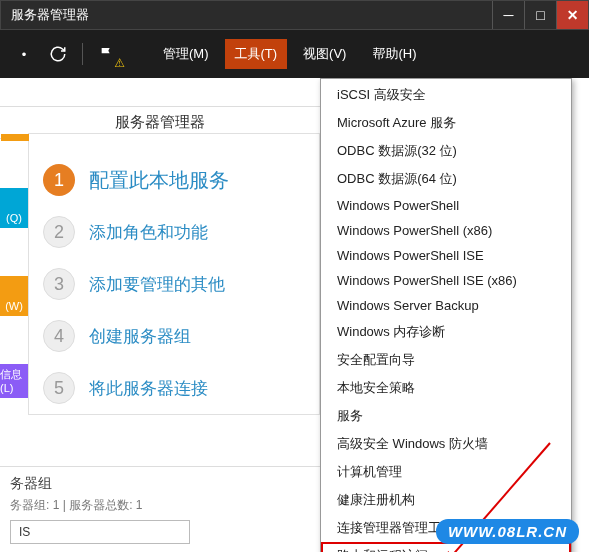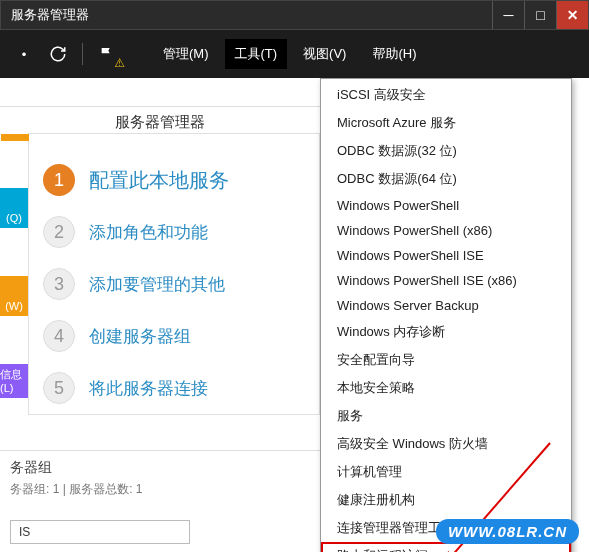--- a/index.html
+++ b/index.html
@@ -9,21 +9,21 @@
 .titlebar .title { padding-left: 10px; font-size: 13px; }
 .titlebar .winbtns { display: flex; }
 .titlebar .winbtn { width: 32px; height: 28px; display: flex; align-items: center; justify-content: center; border-left: 1px solid #555; cursor: pointer; font-size: 14px; }
 .titlebar .winbtn.close { background: #c0392b; font-weight: bold; }
 
 .toolbar { height: 48px; background: #1d1d1d; display: flex; align-items: center; color: #fff; padding: 0 10px; gap: 6px; font-size: 13px; }
 .toolbar .iconbtn { width: 28px; height: 28px; display: flex; align-items: center; justify-content: center; cursor: pointer; position: relative; }
 .toolbar .sep { width: 1px; height: 22px; background: #555; margin: 0 4px; }
 .toolbar .spacer { width: 20px; }
 .toolbar .menu-item { padding: 6px 10px; cursor: pointer; }
-.toolbar .menu-item.active { background: #000000; }
+.toolbar .menu-item.active { background: #c2410c; }
 .flag-warn { position: relative; }
 .flag-warn::after { content: "⚠"; position: absolute; bottom: -2px; right: -4px; color: #f1c40f; font-size: 12px; }
 
 .content { position: relative; height: calc(100% - 78px); background: #fff; }
 
 .sub-header { position: absolute; left: 0; top: 28px; width: 320px; background: #fff; color: #333; font-size: 15px; padding: 6px 10px; border-top: 1px solid #ddd; border-bottom: 1px solid #ddd; text-align: center; }
 
 .left-tags { position: absolute; left: 0; top: 110px; width: 28px; }
 .left-tag { height: 40px; color: #fff; font-size: 11px; display: flex; align-items: flex-end; justify-content: center; padding-bottom: 4px; margin-bottom: 48px; }
 .lt-q { background: #00a6d6; }
@@ -34,21 +34,21 @@
 .steps-card::before { content: ""; position: absolute; left: -28px; top: 0; width: 28px; height: 7px; background: #f39c12; }
 .step { display: flex; align-items: center; padding: 10px 14px; gap: 14px; }
 .badge { width: 32px; height: 32px; border-radius: 50%; display: flex; align-items: center; justify-content: center; font-size: 18px; }
 .badge.primary { background: #e67e22; color: #fff; }
 .badge.secondary { background: #eee; color: #999; border: 1px solid #ddd; }
 .step-label { font-size: 17px; color: #2b8cc4; }
 .step.primary .step-label { font-size: 20px; }
 
 .group-footer { position: absolute; left: 0; bottom: 0; width: 332px; background: #fff; padding: 8px 10px; border-top: 1px solid #ddd; }
 .group-footer .g-title { font-size: 14px; color: #444; margin-bottom: 4px; }
-.group-footer .g-sub { font-size: 12px; color: #777; margin-bottom: 22px; }
+.group-footer .g-sub { font-size: 12px; color: #777; margin-bottom: 6px; }
 .group-footer .g-box { border: 1px solid #bbb; padding: 4px 8px; font-size: 12px; color: #333; width: 180px; }
 
 .dropdown { position: absolute; left: 320px; top: 0; width: 252px; background: #fff; border: 1px solid #999; box-shadow: 2px 2px 6px rgba(0,0,0,0.3); padding: 2px 0; z-index: 10; }
 .dd-item { padding: 5px 16px; font-size: 13px; color: #222; cursor: pointer; }
 .dd-item.highlighted { outline: 2px solid #d00; outline-offset: -2px; }
 
 .red-arrow { position: absolute; left: 440px; top: 355px; z-index: 20; pointer-events: none; }
 
 .watermark { position: absolute; right: 10px; bottom: 8px; background: #1e88e5; color: #ffffff; font-style: italic; font-weight: bold; padding: 4px 12px; border-radius: 12px; font-size: 15px; letter-spacing: 1px; z-index: 30; }
 </style>

